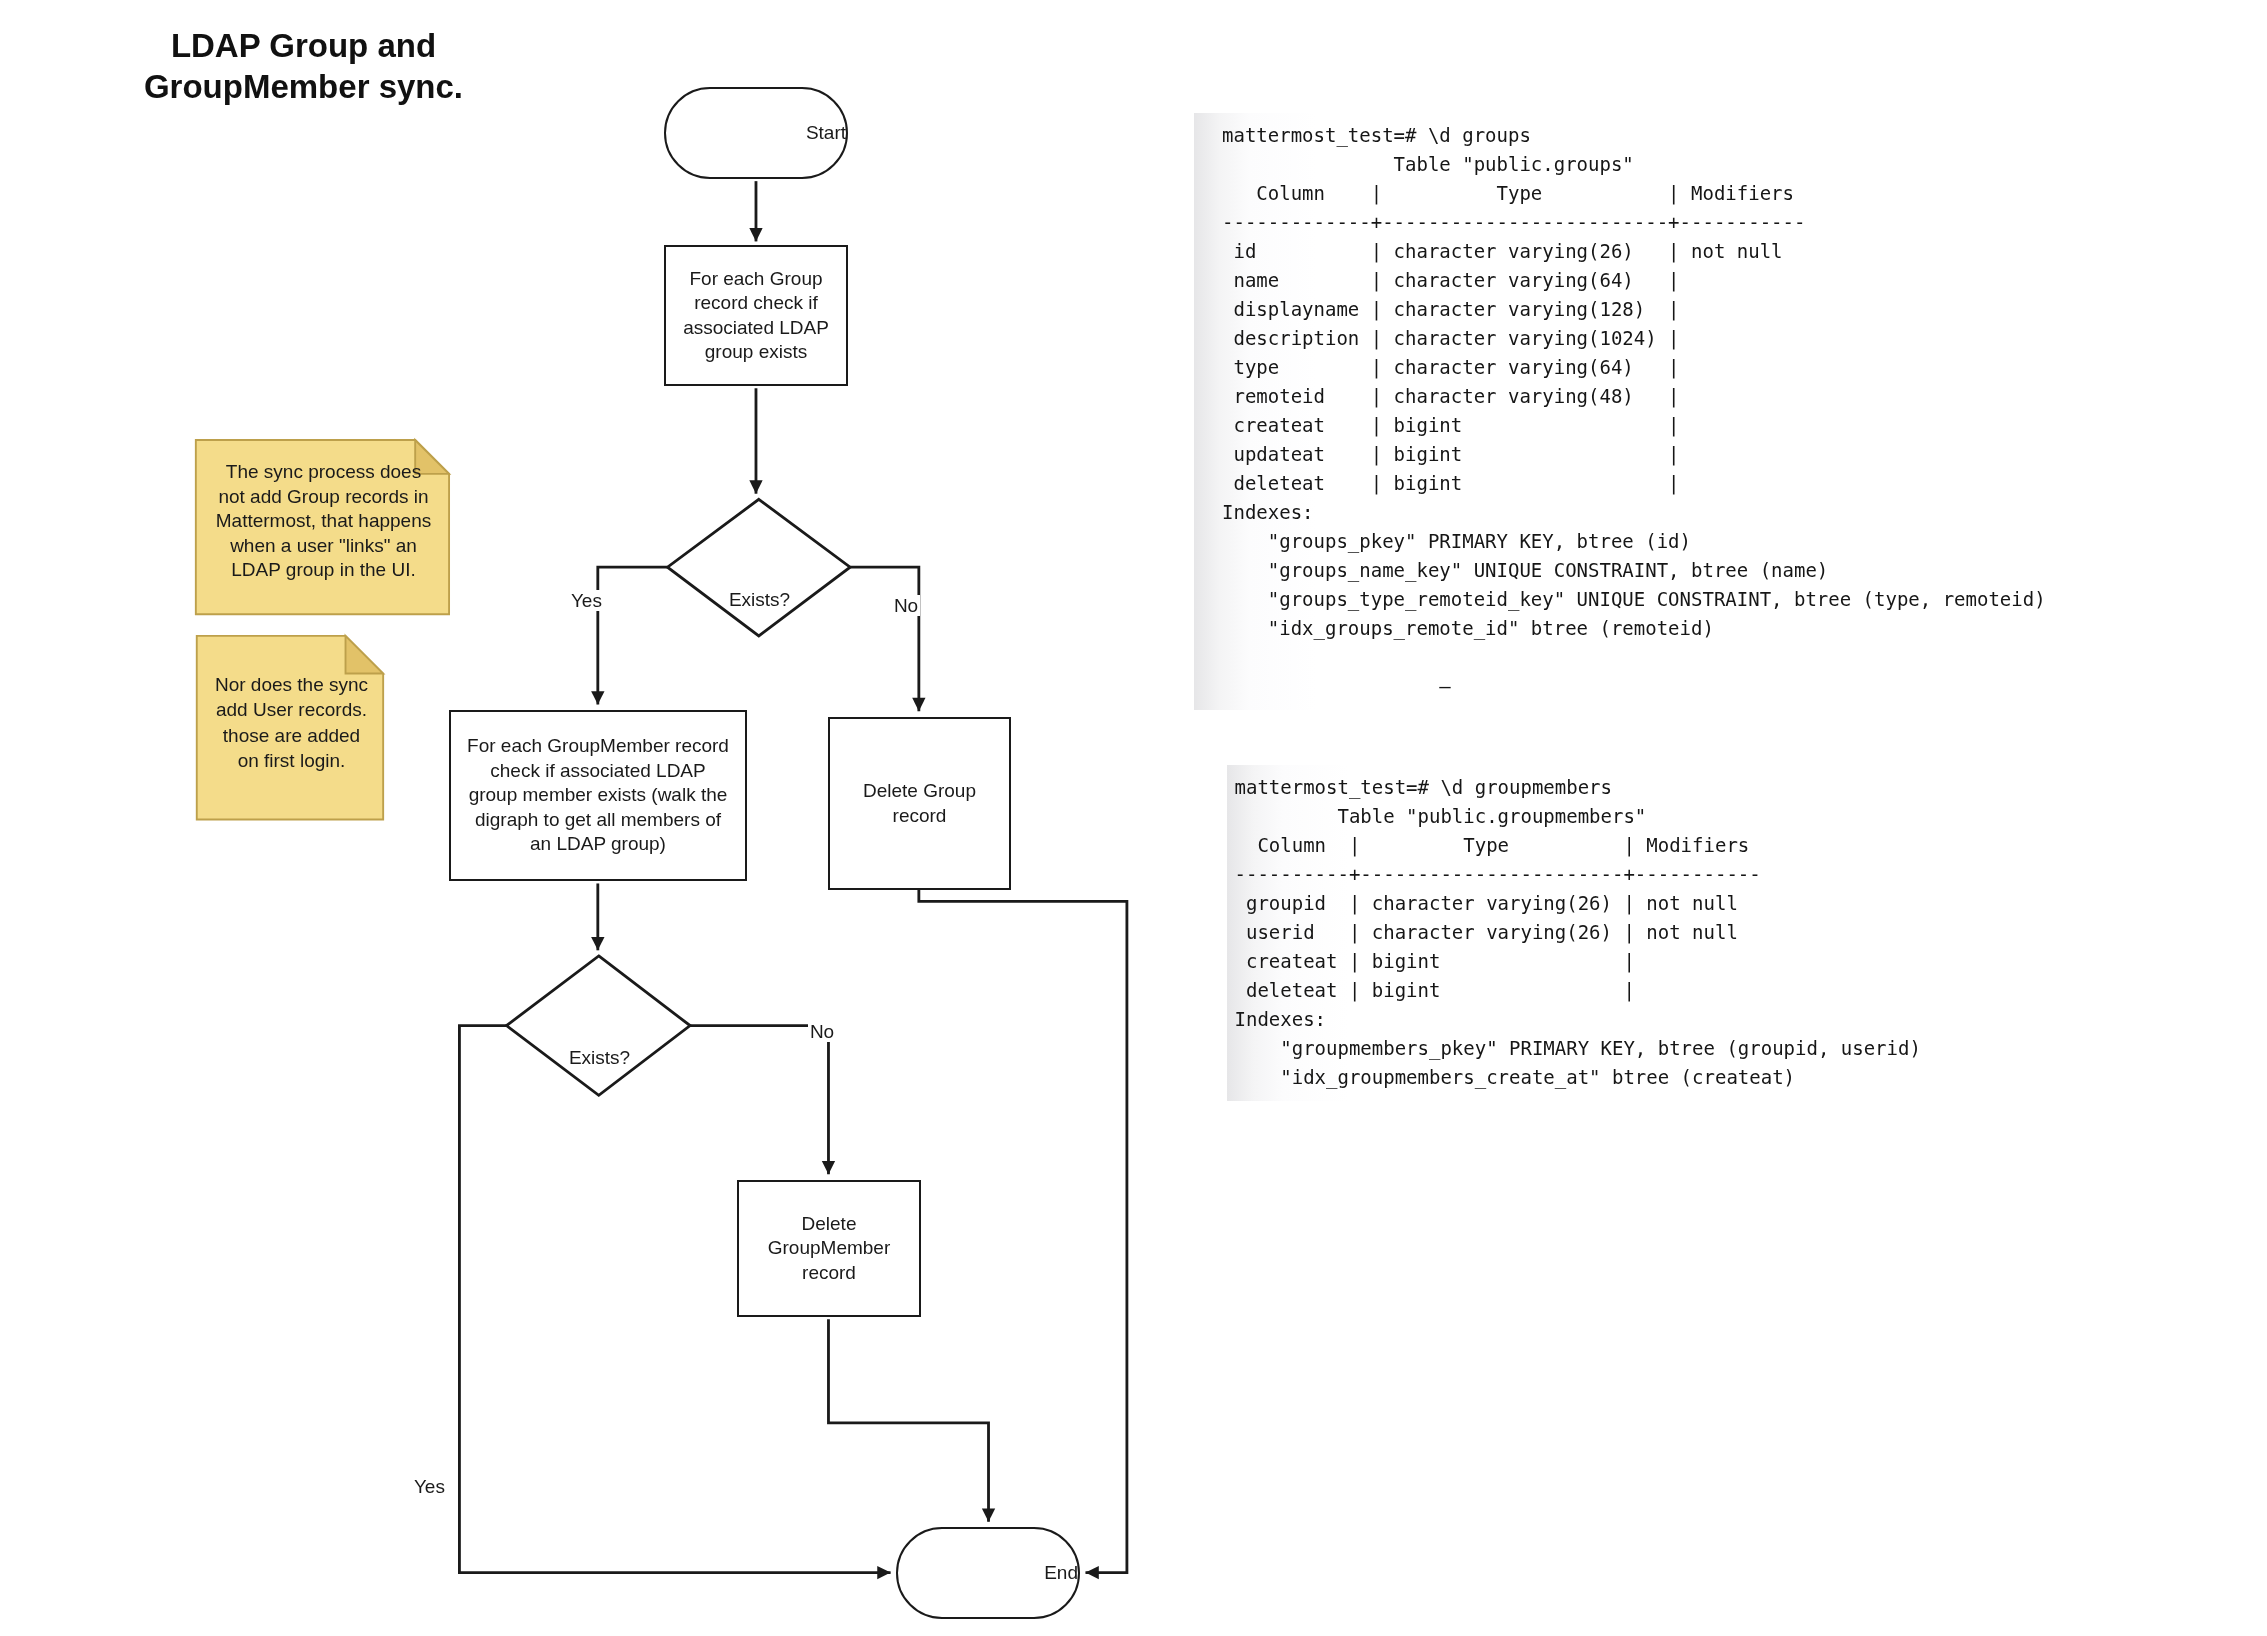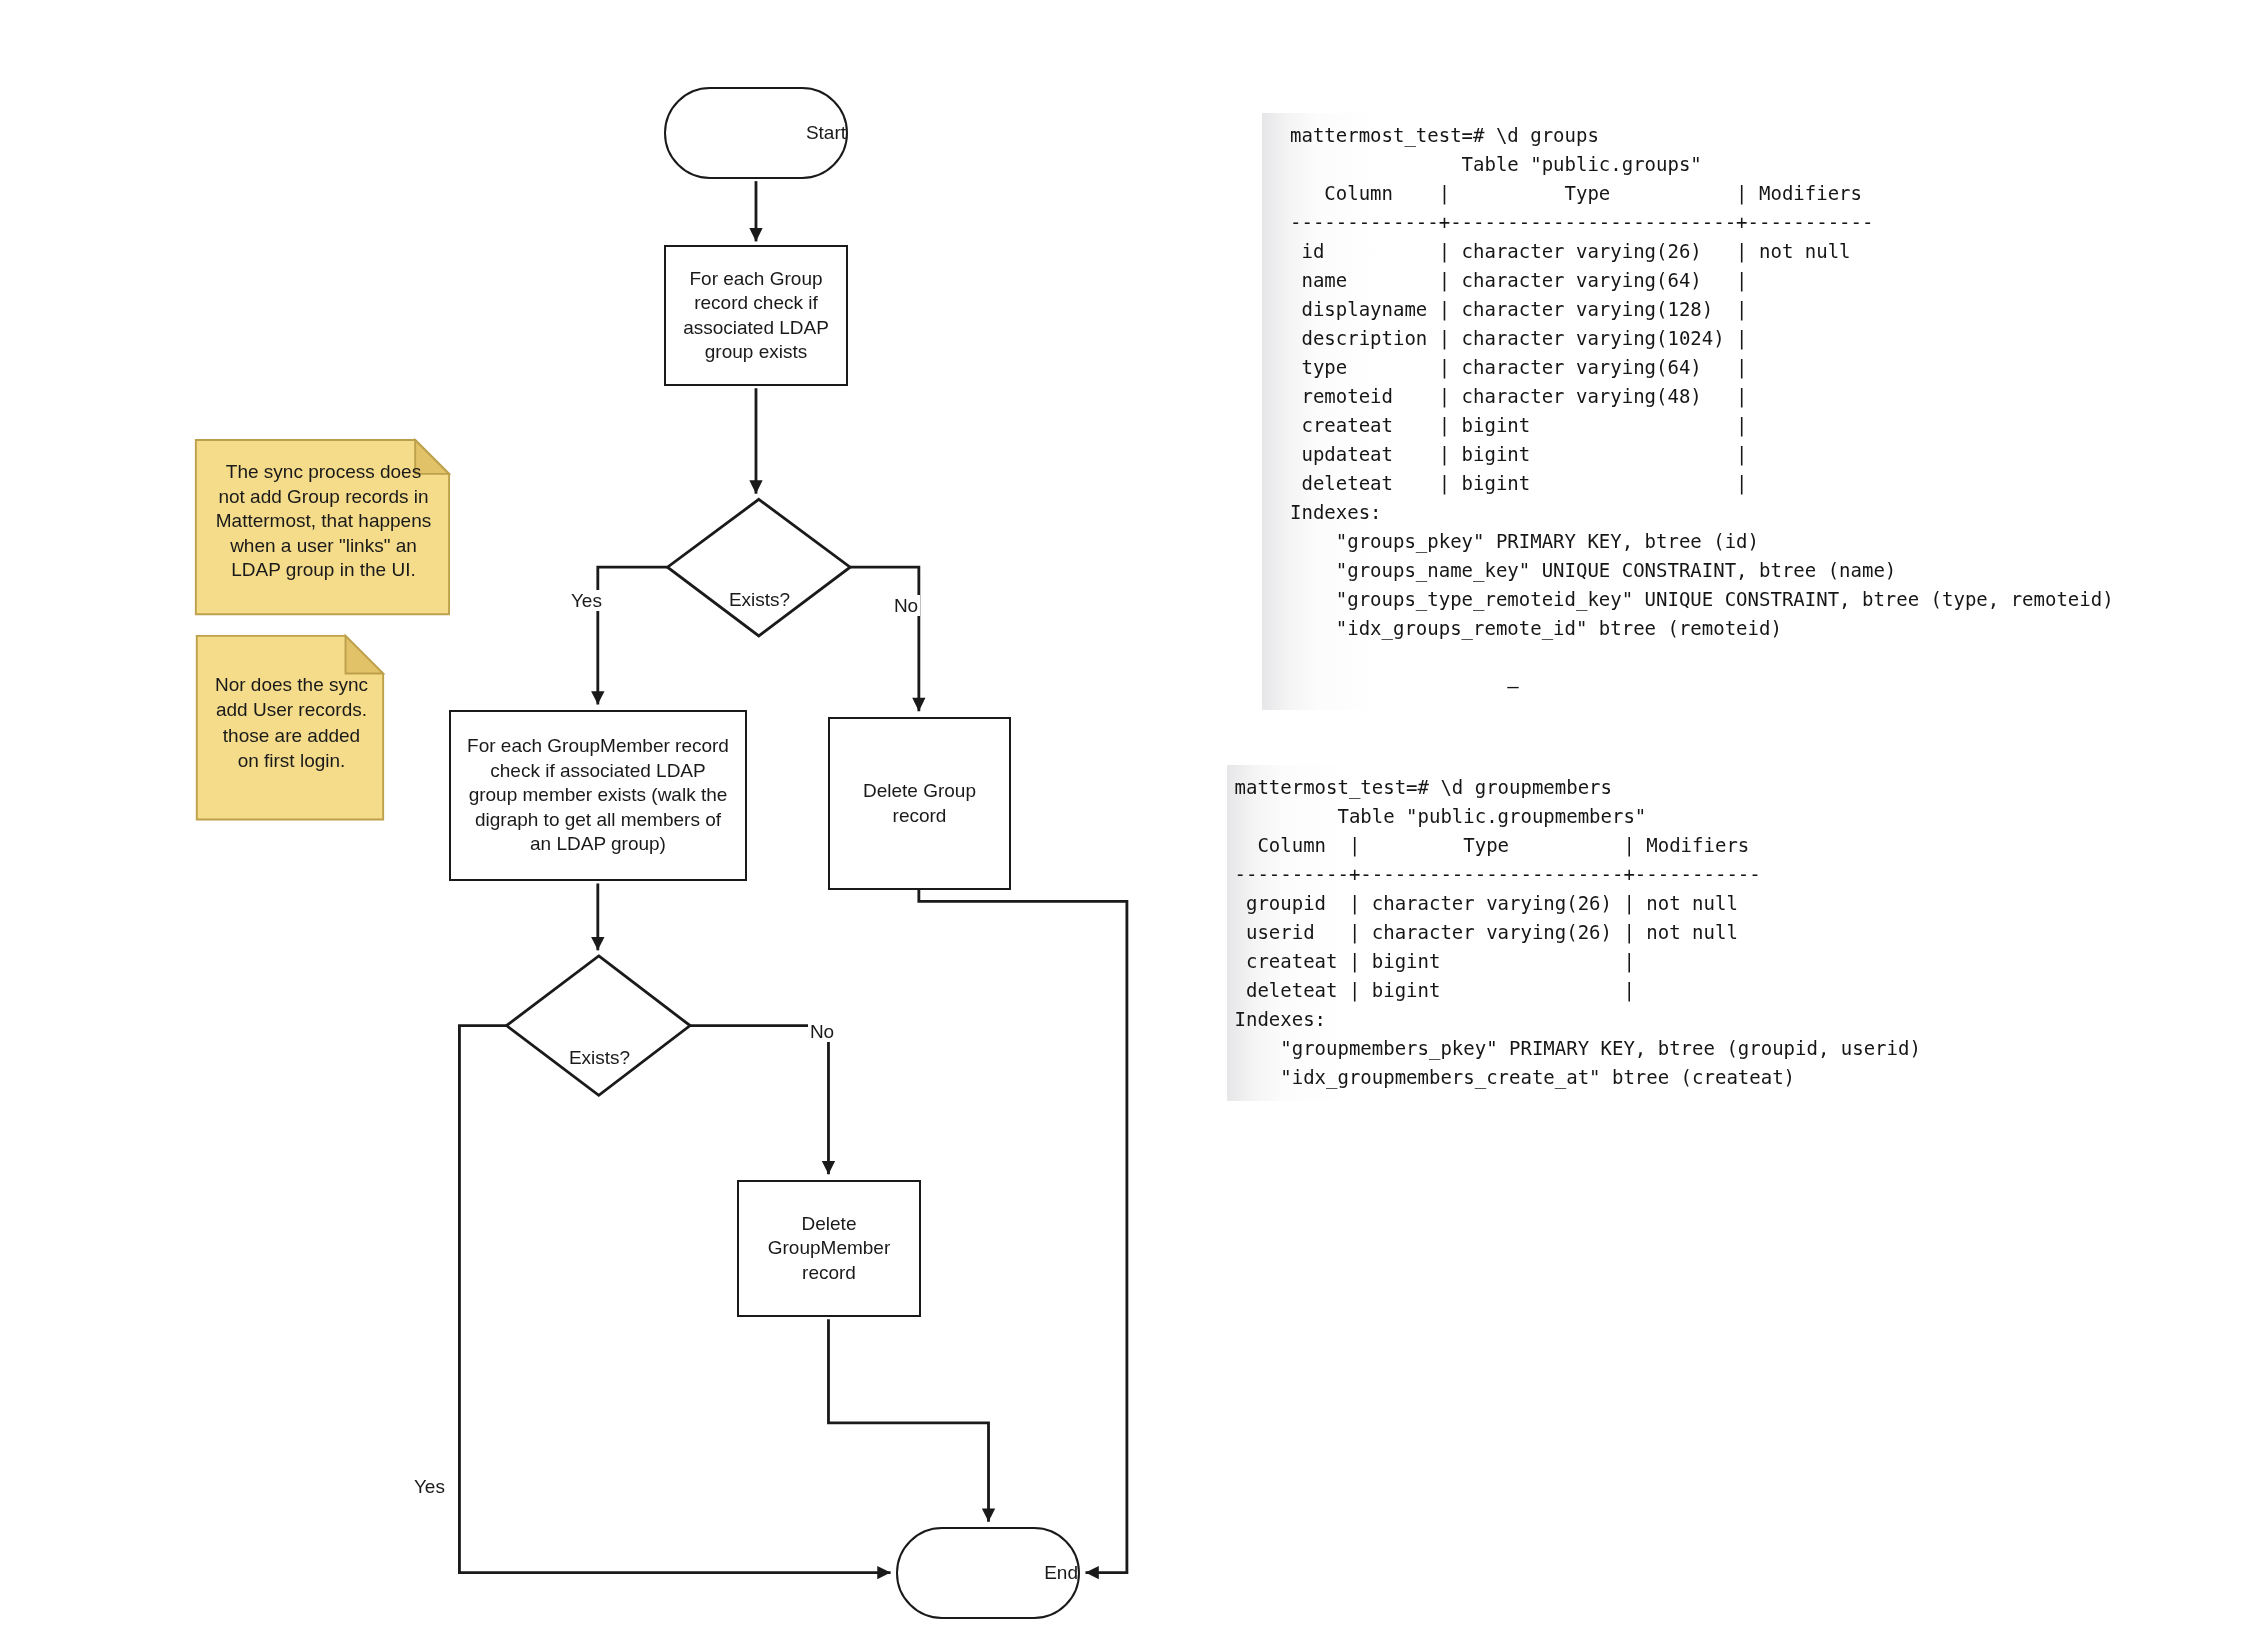--- a/index.html
+++ b/index.html
@@ -13,21 +13,21 @@
   .dlabel{position:absolute;text-align:center;font-size:19px;line-height:22.6px;margin-top:33px;}
   .elabel{position:absolute;font-size:19px;line-height:21px;background:#ffffff;padding:0 1.9px;}
   .ontop{z-index:3;}
   #title{position:absolute;left:115px;top:24.5px;width:377px;text-align:center;
          font-size:33px;line-height:41px;font-weight:bold;white-space:pre;color:#111111;}
   .notetext{position:absolute;text-align:center;font-size:19px;line-height:24.5px;white-space:pre;z-index:3;}
   .terminal{position:absolute;margin:0;font-family:"DejaVu Sans Mono",monospace;
             font-size:19px;line-height:29px;color:#161616;white-space:pre;
             background:linear-gradient(90deg,#e6e6e8 0px,#f4f4f5 26px,#fcfcfd 56px,#ffffff 122px);
             padding:7.5px 0 9.4px 7.5px;}
-  #terminal-groups{left:1262px;top:113px;width:942px;padding-left:28px;}
+  #terminal-groups{left:1194px;top:113px;width:942px;padding-left:28px;}
   #terminal-groupmembers{left:1227px;top:765px;width:819px;}
 </style>
 </head>
 <body>
 
 <div id="page">
 
   <svg id="wires" width="2267" height="1637" viewBox="0 0 2408 1738">
     <defs>
       <marker id="arrow" viewBox="0 0 12 12" refX="11" refY="6" markerWidth="22" markerHeight="17" markerUnits="userSpaceOnUse" orient="auto">
@@ -53,20 +53,22 @@
     </g>
 
     <g stroke="#bda04b" stroke-width="2">
       <path d="M208,467 H441 L477,503 V652 H208 Z" fill="#f4dc8a"></path>
       <path d="M441,467 L477,503 H441 Z" fill="#e2c268"></path>
       <path d="M209,675 H367 L407,715 V870 H209 Z" fill="#f4dc8a"></path>
       <path d="M367,675 L407,715 H367 Z" fill="#e2c268"></path>
     </g>
   </svg>
 
+  <div id="title">LDAP Group and
+GroupMember sync.</div>
 
   <div class="node pill ontop" style="left:664px;top:87px;width:184px;height:92px;">
     <span>Start</span>
   </div>
 
   <div class="node ontop" style="left:664px;top:245px;width:184px;height:141px;">
     <span>For each Group
 record check if
 associated LDAP
 group exists</span>

